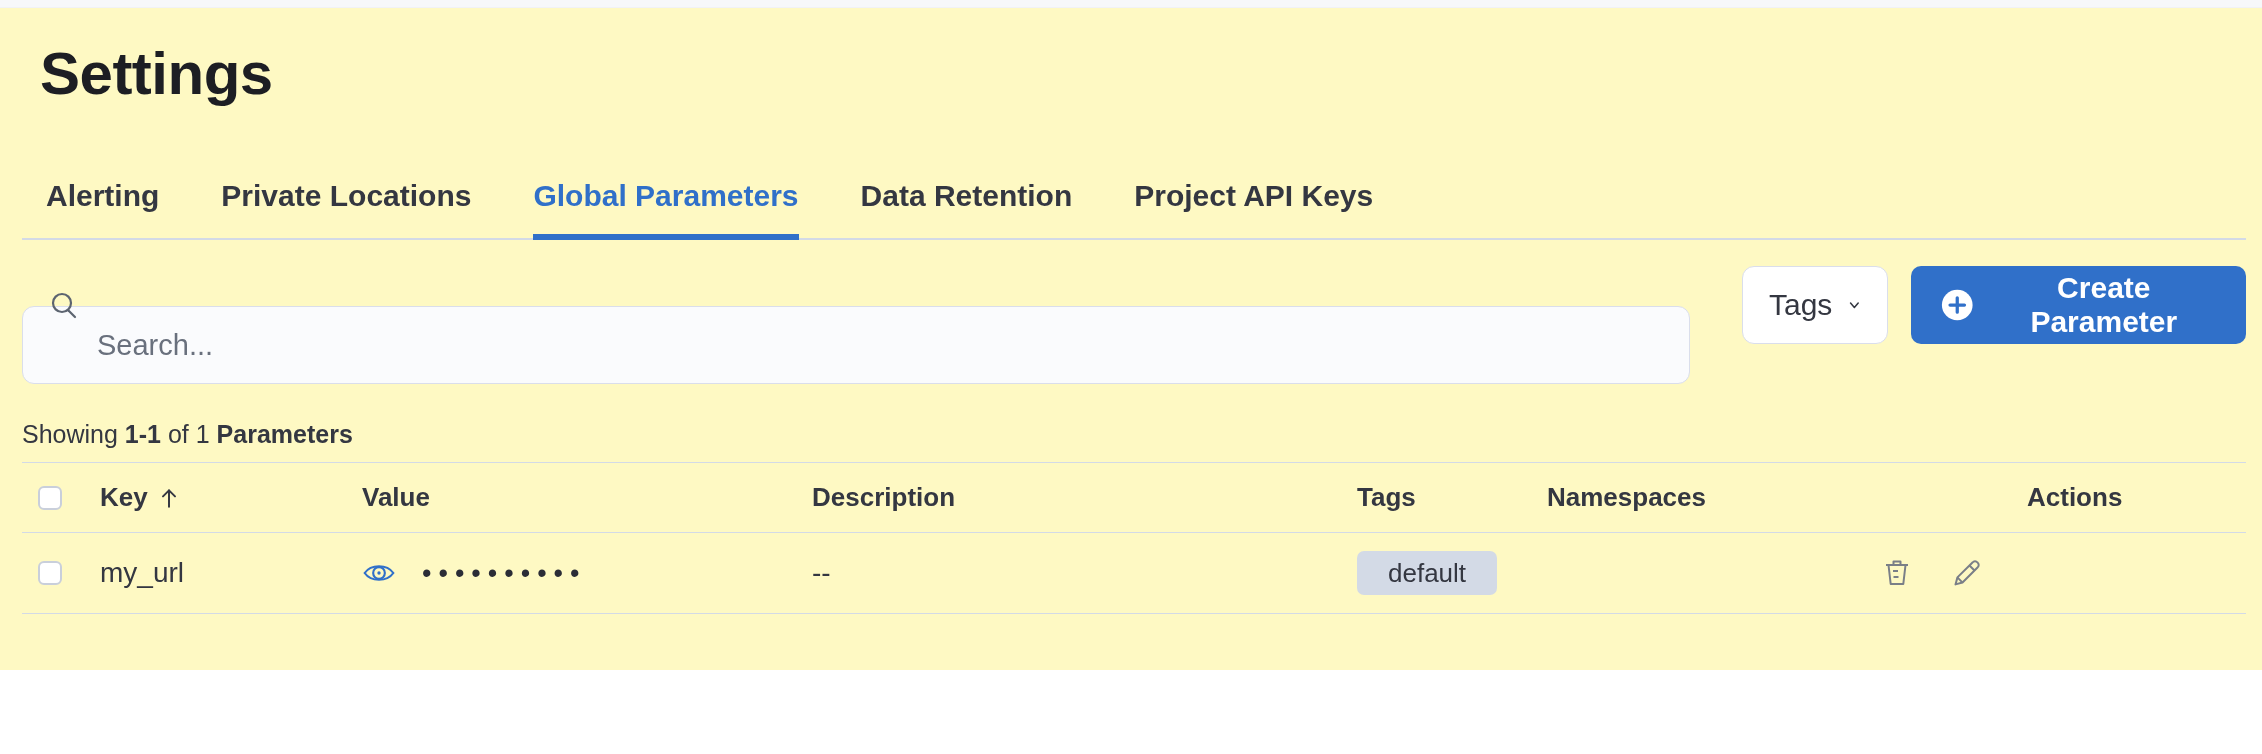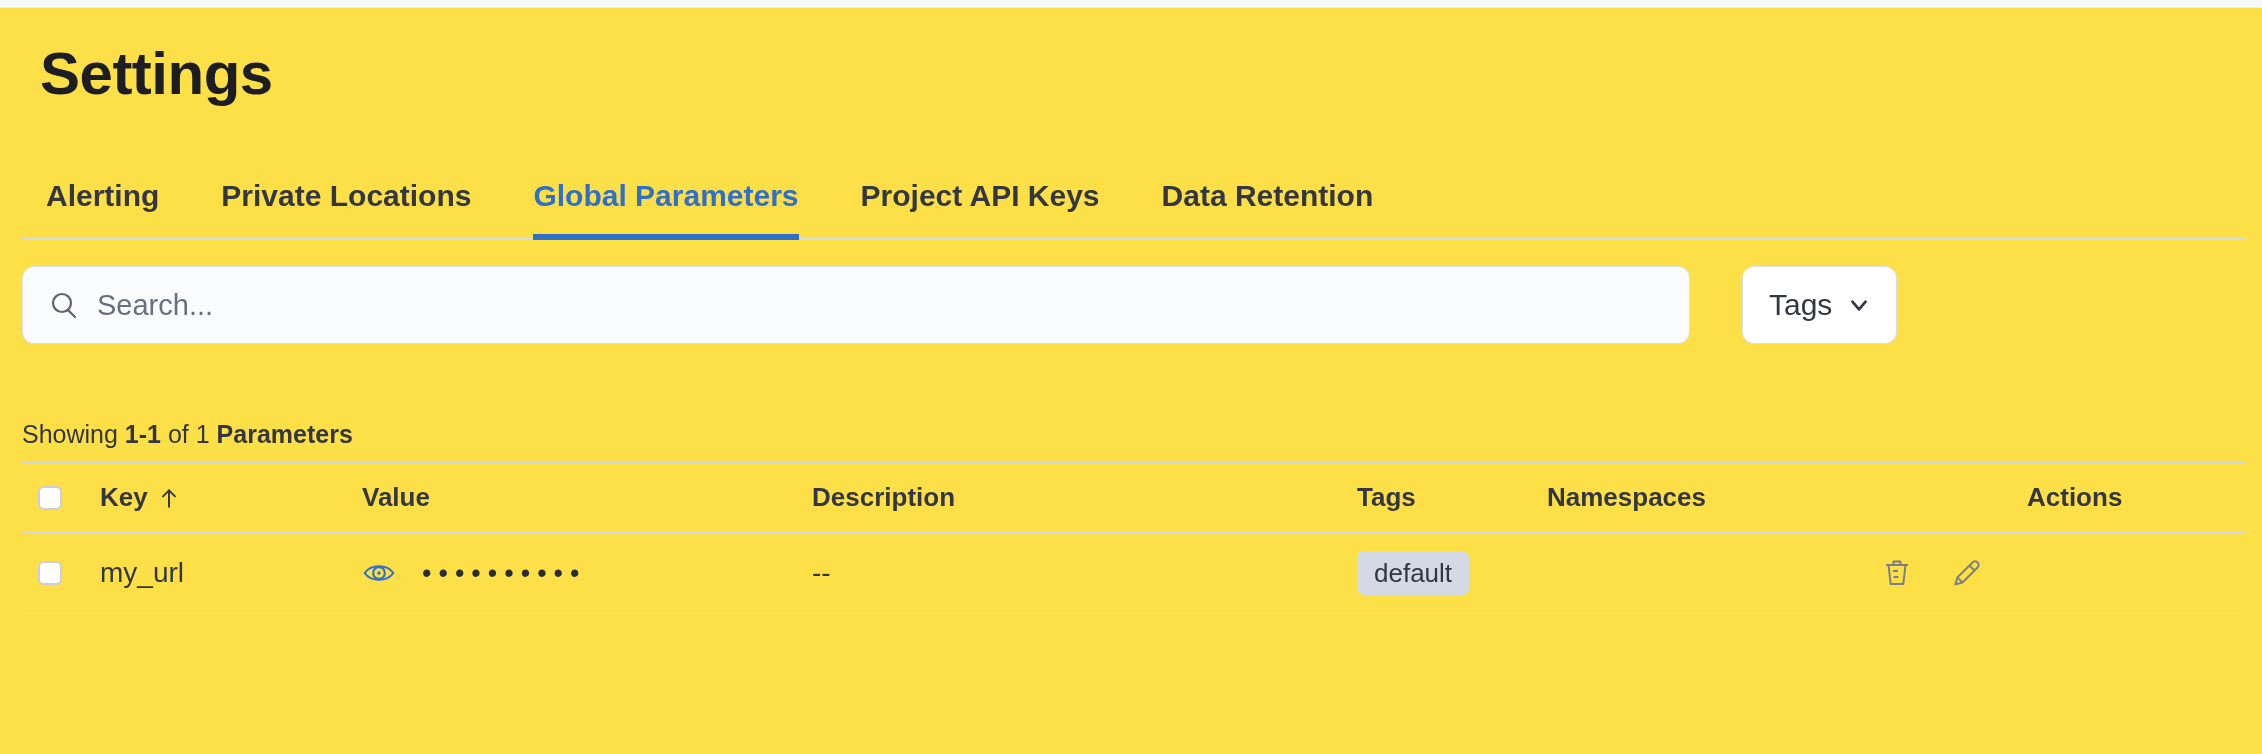--- a/index.html
+++ b/index.html
@@ -7,97 +7,104 @@
     --text:#343741;
     --title:#1D1E23;
     --border:#D3DAE6;
     --badge_bg:#D3DAE6;
     --icon_gray:#69707D;
     --action_icon:#7A7F87;
   }
   *{margin:0;padding:0;box-sizing:border-box;}
   html,body{background:#fff;}
   body{font-family:"Liberation Sans","DejaVu Sans",sans-serif;color:var(--text);}
-  .page{position:relative;width:2262px;height:754px;background:#fde047;overflow:hidden;}
+  .page{position:relative;width:2262px;height:670px;background:#fef9c3;overflow:hidden;}
   .top-strip{height:8px;background:#f7f8fa;border-bottom:1px solid #f1f2f6;}
   .content{padding:0 16px 0 22px;}
 
   
   .page-title{margin:30px 0 0 18px;font-size:60px;line-height:1.2;font-weight:700;color:var(--title);letter-spacing:-0.5px;}
 
   
   .tabs{display:flex;gap:62px;margin-top:68px;padding-left:24px;border-bottom:2px solid var(--border);}
   .tab{font-size:30px;font-weight:700;line-height:36px;color:var(--text);padding-bottom:20px;border-bottom:6px solid transparent;margin-bottom:-2px;cursor:pointer;white-space:nowrap;}
   .tab.active{color:var(--accent);border-bottom-color:var(--accent);}
 
   
   .description{margin-top:40px;max-width:2215px;font-size:29.5px;line-height:48px;color:var(--text);}
   .description a{color:var(--accent);text-decoration:none;}
   .ext-icon{display:inline-block;vertical-align:-2px;margin-left:10px;}
 
   
   .toolbar{display:flex;align-items:center;margin-top:26px;height:78px;}
   .search-wrap{position:relative;flex:0 0 1668px;height:78px;}
   .search-wrap svg{position:absolute;left:26px;top:24px;}
-  .search-input{width:100%;height:100%;border:1px solid #dadeeb;border-radius:12px;background:#fafbfd;padding:0 24px 0 74px;font-size:29px;font-family:inherit;color:var(--text);outline:none;}
+  .search-input{width:100%;height:100%;border:1px solid #dadeeb;border-radius:12px;background:#fafbfd;padding:0 24px 0 74px;font-size:29px;font-family:inherit;color:var(--text);outline:none;margin-top:40px;}
   .search-input::placeholder{color:var(--icon_gray);opacity:1;}
   .tags-btn{margin-left:52px;height:78px;min-width:144px;padding:0 26px;background:#fff;border:1px solid #dadeeb;border-radius:12px;display:flex;align-items:center;justify-content:center;gap:16px;font-size:30px;color:var(--text);font-family:inherit;cursor:pointer;}
   .create-btn{margin-left:23px;height:78px;min-width:332px;padding:0 30px;background:var(--accent);border:none;border-radius:10px;display:flex;align-items:center;justify-content:center;gap:18px;font-size:30px;font-weight:600;color:#fff;font-family:inherit;cursor:pointer;}
 
   
   .summary{margin-top:76px;font-size:25px;color:var(--text);white-space:pre;}
   .summary .b{font-weight:700;}
 
   
   .table{margin-top:13px;border-top:1px solid var(--border);}
   .trow{display:grid;grid-template-columns:62px 262px 450px 545px 190px 480px 1fr;align-items:center;}
   .thead{height:70px;border-bottom:1px solid var(--border);font-weight:700;font-size:26px;}
   .tdata{height:81px;border-bottom:1px solid var(--border);font-size:28px;}
   .cell{padding-left:16px;}
   .cell.right{padding-right:28px;}
   .key-head{display:flex;align-items:center;gap:10px;cursor:pointer;}
   .checkbox{width:24px;height:24px;border:2px solid #C9CFDB;border-radius:6px;background:#fff;cursor:pointer;}
   .value-cell{display:flex;align-items:center;gap:26px;}
   .eye-btn{background:none;border:none;cursor:pointer;color:var(--accent);display:flex;align-items:center;padding:0;}
   .masked{font-size:27px;letter-spacing:7px;color:#2b2d36;white-space:nowrap;}
-  .badge{display:inline-block;background:var(--badge_bg);color:var(--text);font-size:26px;font-weight:500;line-height:1;padding:9px 17px;border-radius:7px;text-align:center;}
+  .badge{display:inline-block;background:var(--badge_bg);color:var(--text);font-size:26px;font-weight:500;line-height:1;padding:9px 31px;border-radius:7px;text-align:center;}
   .actions-cell{display:flex;justify-content:flex-end;gap:38px;padding-right:28px;}
   .icon-btn{background:none;border:none;cursor:pointer;color:var(--action_icon);display:flex;align-items:center;padding:0;}
 </style>
 </head>
 <body>
 
 <div class="page">
   <div class="top-strip"></div>
   <div class="content">
 
     <h1 class="page-title">Settings</h1>
 
     <div class="tabs">
       <div class="tab">Alerting</div>
       <div class="tab">Private Locations</div>
       <div class="tab active">Global Parameters</div>
+      <div class="tab">Data Retention</div>
       <div class="tab">Project API Keys</div>
-      <div class="tab">Data Retention</div>
     </div>
 
 
     <div class="toolbar">
       <div class="search-wrap">
         <svg width="32" height="32" viewBox="0 0 32 32" fill="none" stroke="#5C6470" stroke-width="2.2">
             <circle cx="14" cy="13" r="9"></circle>
             <line x1="20.5" y1="20.5" x2="27" y2="27" stroke-linecap="round"></line>
           </svg>
         <input class="search-input" type="text" placeholder="Search..." style="">
       </div>
       <button class="tags-btn">
         <span>Tags</span>
         <svg width="22" height="22" viewBox="0 0 20 20" fill="none" stroke="#343741" stroke-width="2.4" stroke-linecap="round" stroke-linejoin="round">
             <polyline points="4,7 10,14 16,7"></polyline>
           </svg>
+      </button>
+      <button class="create-btn">
+        <svg width="36" height="36" viewBox="0 0 36 36">
+            <circle cx="18" cy="18" r="17" fill="#ffffff"></circle>
+            <path d="M18 10 v16 M10 18 h16" stroke="#3070C9" stroke-width="3.6" stroke-linecap="round"></path>
+          </svg>
+        <span>Create Parameter</span>
       </button>
     </div>
 
     <div class="summary"><span>Showing </span><span class="b">1-1</span><span> of 1 </span><span class="b">Parameters</span></div>
 
     <div class="table">
       <div class="trow thead">
         <div class="cell">
             <div class="checkbox"></div>
           </div>

